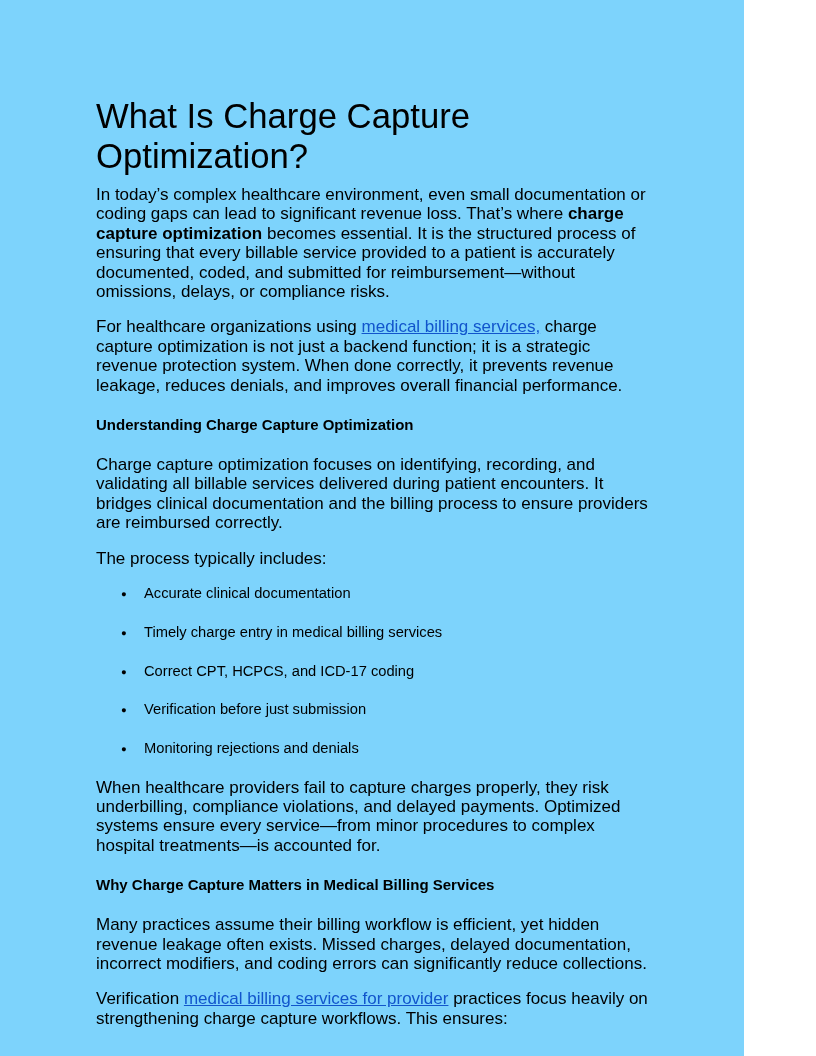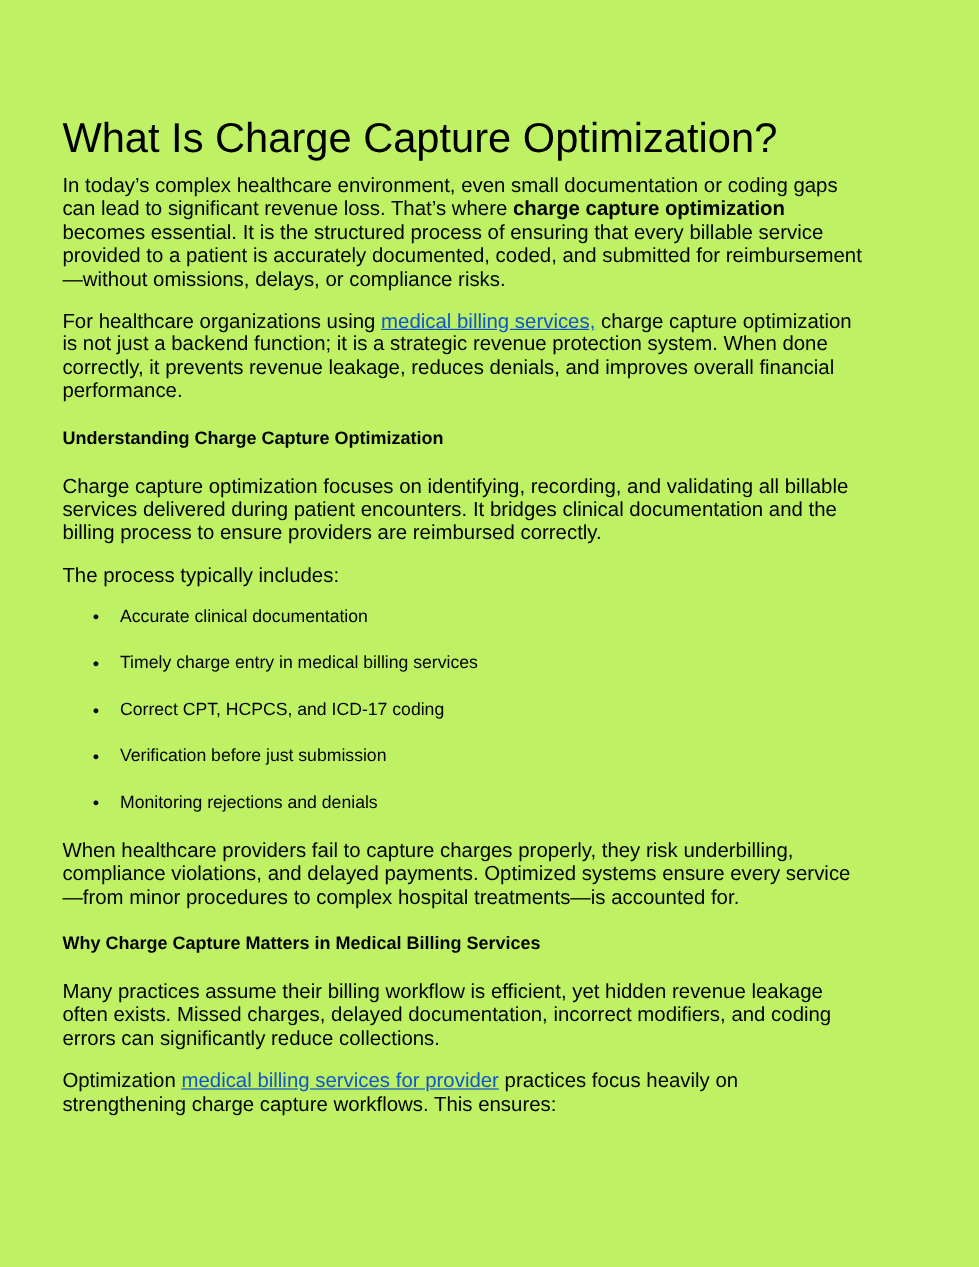--- a/index.html
+++ b/index.html
@@ -2,25 +2,25 @@
 <html><head>
 <meta charset="utf-8">
 <style>
   html, body {
     margin: 0;
     padding: 0;
     background: #ffffff;
   }
   .page {
     position: relative;
-    width: 816px;
+    width: 744px;
     height: 1056px;
     box-sizing: border-box;
-    padding: 96px 96px 96px 52px;
-    background: #bef264;
+    padding: 96px 96px 96px 96px;
+    background: #7dd3fc;
     color: #000000;
     font-family: "Liberation Sans", "DejaVu Sans", sans-serif;
     overflow: hidden;
   }
   .doc-title {
     margin: 0 0 9px 0;
     font-size: 34.7px;
     line-height: 40px;
     font-weight: 400;
     color: #000000;
@@ -92,15 +92,15 @@
     <li><span class="bullet-dot">●</span><span>Verification before just submission</span></li>
     <li><span class="bullet-dot">●</span><span>Monitoring rejections and denials</span></li>
   </ul>
 
   <p class="doc-p">When healthcare providers fail to capture charges properly, they risk underbilling, compliance violations, and delayed payments. Optimized systems ensure every service—from minor procedures to complex hospital treatments—is accounted for.</p>
 
   <h2 class="doc-h2">Why Charge Capture Matters in Medical Billing Services</h2>
 
   <p class="doc-p">Many practices assume their billing workflow is efficient, yet hidden revenue leakage often exists. Missed charges, delayed documentation, incorrect modifiers, and coding errors can significantly reduce collections.</p>
 
-  <p class="doc-p"><span>Optimization </span><a class="doc-link">medical billing services for provider</a><span> practices focus heavily on strengthening charge capture workflows. This ensures:</span></p>
+  <p class="doc-p"><span>Verification </span><a class="doc-link">medical billing services for provider</a><span> practices focus heavily on strengthening charge capture workflows. This ensures:</span></p>
 
 </div>
 
 </body></html>

